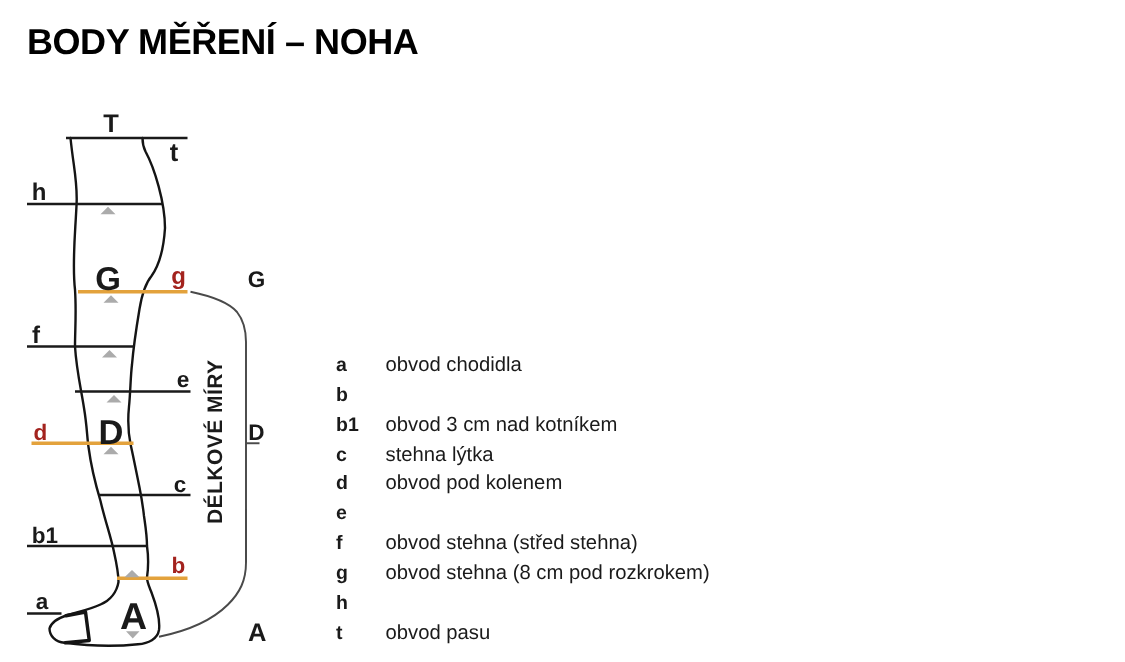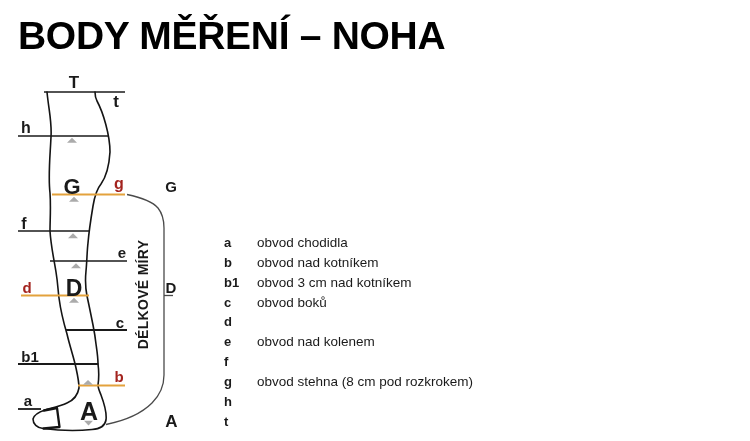--- a/index.html
+++ b/index.html
@@ -2,21 +2,21 @@
 <html><head>
 <meta charset="utf-8">
 <style>
   html,body{margin:0;padding:0;}
   body{
     width:750px;height:441px;position:relative;background:#ffffff;overflow:hidden;
     font-family:"Liberation Sans",sans-serif;color:#1a1a1a;
   }
   .page-title{
     position:absolute;left:18px;top:16px;margin:0;
-    font-size:39px;font-weight:bold;letter-spacing:-0.3px;color:#000;line-height:1.05;
+    font-size:24px;font-weight:bold;letter-spacing:-0.3px;color:#000;line-height:1.05;
     white-space:nowrap;
   }
   .diagram-svg{position:absolute;left:0;top:0;}
   .diagram-svg text{
     font-family:"Liberation Sans",sans-serif;font-weight:bold;fill:#1a1a1a;
   }
   .diagram-svg text.red{fill:#A3231E;}
   .legend{
     position:absolute;left:224px;top:233px;
     font-size:13.5px;line-height:19.85px;
@@ -112,43 +112,44 @@
   <text x="148" y="294.5" font-size="14" text-anchor="middle" transform="rotate(-90 148 294.5)" letter-spacing="0.3">DÉLKOVÉ MÍRY</text>
 </svg>
 
 <div class="legend">
   <div class="legend-row">
     <span class="legend-key">a</span>
     <span class="legend-desc">obvod chodidla</span>
   </div>
   <div class="legend-row">
     <span class="legend-key">b</span>
-    <span class="legend-desc">obvod nad kotníkem</span>
   </div>
   <div class="legend-row">
     <span class="legend-key">b1</span>
     <span class="legend-desc">obvod 3 cm nad kotníkem</span>
   </div>
   <div class="legend-row">
     <span class="legend-key">c</span>
-    <span class="legend-desc">obvod boků</span>
+    <span class="legend-desc">stehna lýtka</span>
   </div>
   <div class="legend-row">
     <span class="legend-key">d</span>
+    <span class="legend-desc">obvod pod kolenem</span>
   </div>
   <div class="legend-row">
     <span class="legend-key">e</span>
-    <span class="legend-desc">obvod nad kolenem</span>
   </div>
   <div class="legend-row">
     <span class="legend-key">f</span>
+    <span class="legend-desc">obvod stehna (střed stehna)</span>
   </div>
   <div class="legend-row">
     <span class="legend-key">g</span>
     <span class="legend-desc">obvod stehna (8 cm pod rozkrokem)</span>
   </div>
   <div class="legend-row">
     <span class="legend-key">h</span>
   </div>
   <div class="legend-row">
     <span class="legend-key">t</span>
+    <span class="legend-desc">obvod pasu</span>
   </div>
 </div>
 
 </body></html>

